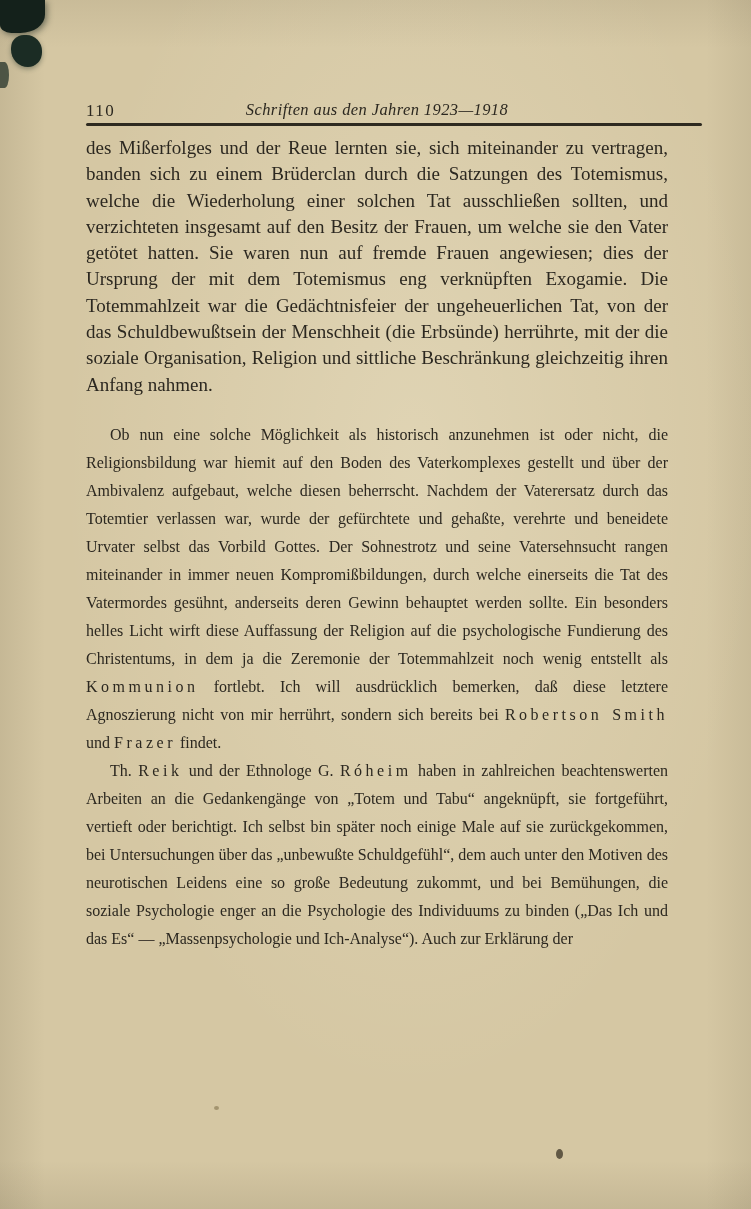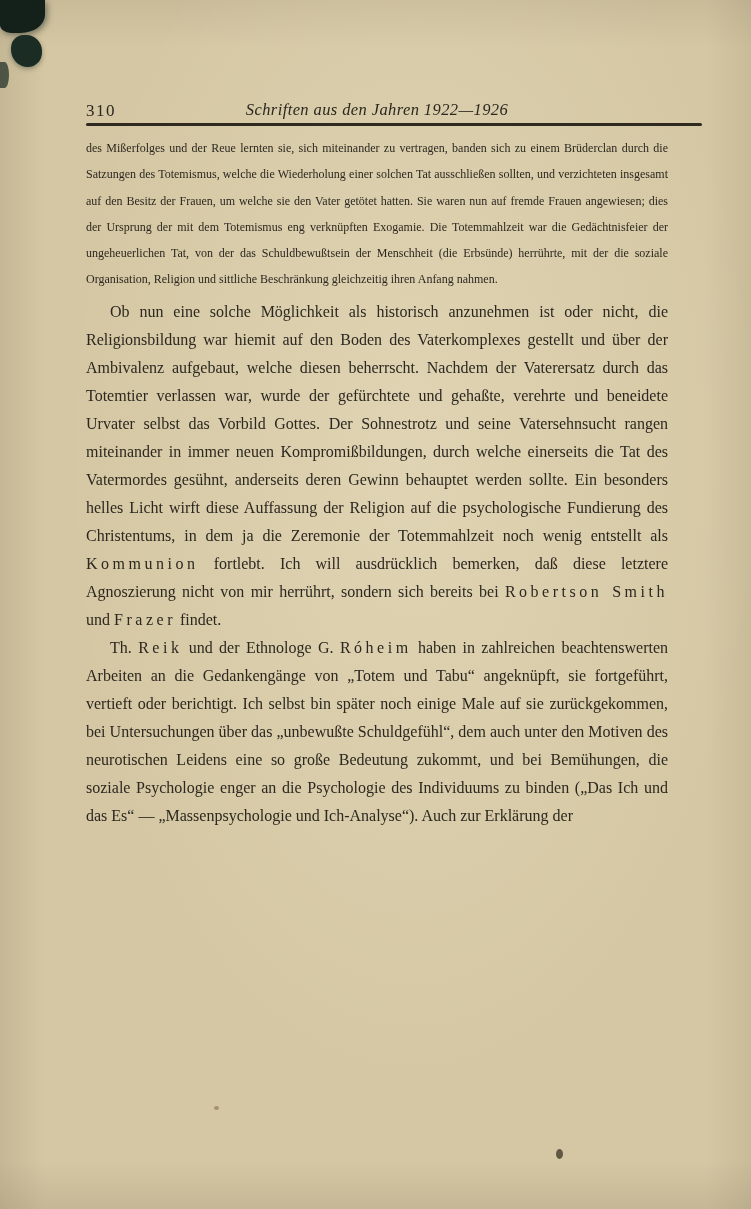--- a/index.html
+++ b/index.html
@@ -56,45 +56,45 @@
     border-radius: 2px;
   }
   .body-text {
     position: absolute;
     left: 86px; top: 135px;
     width: 582px;
     text-align: justify;
   }
   .body-text p { margin: 0; }
   p.small {
-    font-size: 12px;
+    font-size: 19px;
     line-height: 26.3px;
-    margin-bottom: 5px;
+    margin-bottom: 23px;
   }
   p.normal {
     font-size: 16px;
     line-height: 28px;
     text-indent: 24px;
   }
   .spaced { letter-spacing: 0.22em; }
 </style>
 </head>
 <body>
 
 <div class="page" style="--paper: #d5c7a3; --ink: #2c2820; --rule: #2e2a20;">
 
   <div class="artifact a1"></div>
   <div class="artifact a2"></div>
   <div class="artifact a3"></div>
   <div class="artifact a4"></div>
   <div class="artifact a5"></div>
 
   <div class="header">
-    <span class="page-num">310</span>
-    <span class="header-title">Schriften aus den Jahren 1922—1926</span>
+    <span class="page-num">110</span>
+    <span class="header-title">Schriften aus den Jahren 1923—1918</span>
   </div>
 
   <div class="rule"></div>
 
   <div class="body-text">
       <p class="small"><span>des Mißerfolges und der Reue lernten sie, sich miteinander zu vertragen, banden sich zu einem Brüderclan durch die Satzungen des Totemismus, welche die Wiederholung einer solchen Tat ausschließen sollten, und verzichteten insgesamt auf den Besitz der Frauen, um welche sie den Vater getötet hatten. Sie waren nun auf fremde Frauen angewiesen; dies der Ursprung der mit dem Totemismus eng verknüpften Exogamie. Die Totemmahlzeit war die Gedächtnisfeier der ungeheuerlichen Tat, von der das Schuldbewußtsein der Menschheit (die Erbsünde) herrührte, mit der die soziale Organisation, Religion und sittliche Beschränkung gleichzeitig ihren Anfang nahmen.</span></p>
       <p class="normal"><span>Ob nun eine solche Möglichkeit als historisch anzunehmen ist oder nicht, die Religionsbildung war hiemit auf den Boden des Vaterkomplexes gestellt und über der Ambivalenz aufgebaut, welche diesen beherrscht. Nachdem der Vaterersatz durch das Totemtier verlassen war, wurde der gefürchtete und gehaßte, verehrte und beneidete Urvater selbst das Vorbild Gottes. Der Sohnestrotz und seine Vatersehnsucht rangen miteinander in immer neuen Kompromißbildungen, durch welche einerseits die Tat des Vatermordes gesühnt, anderseits deren Gewinn behauptet werden sollte. Ein besonders helles Licht wirft diese Auffassung der Religion auf die psychologische Fundierung des Christentums, in dem ja die Zeremonie der Totemmahlzeit noch wenig entstellt als </span><span class="spaced">Kommunion</span><span> fortlebt. Ich will ausdrücklich bemerken, daß diese letztere Agnoszierung nicht von mir herrührt, sondern sich bereits bei </span><span class="spaced">Robertson Smith</span><span> und </span><span class="spaced">Frazer</span><span> findet.</span></p>
       <p class="normal"><span>Th. </span><span class="spaced">Reik</span><span> und der Ethnologe G. </span><span class="spaced">Róheim</span><span> haben in zahlreichen beachtenswerten Arbeiten an die Gedankengänge von „Totem und Tabu“ angeknüpft, sie fortgeführt, vertieft oder berichtigt. Ich selbst bin später noch einige Male auf sie zurückgekommen, bei Untersuchungen über das „unbewußte Schuldgefühl“, dem auch unter den Motiven des neurotischen Leidens eine so große Bedeutung zukommt, und bei Bemühungen, die soziale Psychologie enger an die Psychologie des Individuums zu binden („Das Ich und das Es“ — „Massenpsychologie und Ich-Analyse“). Auch zur Erklärung der</span></p>
     </div>
 

